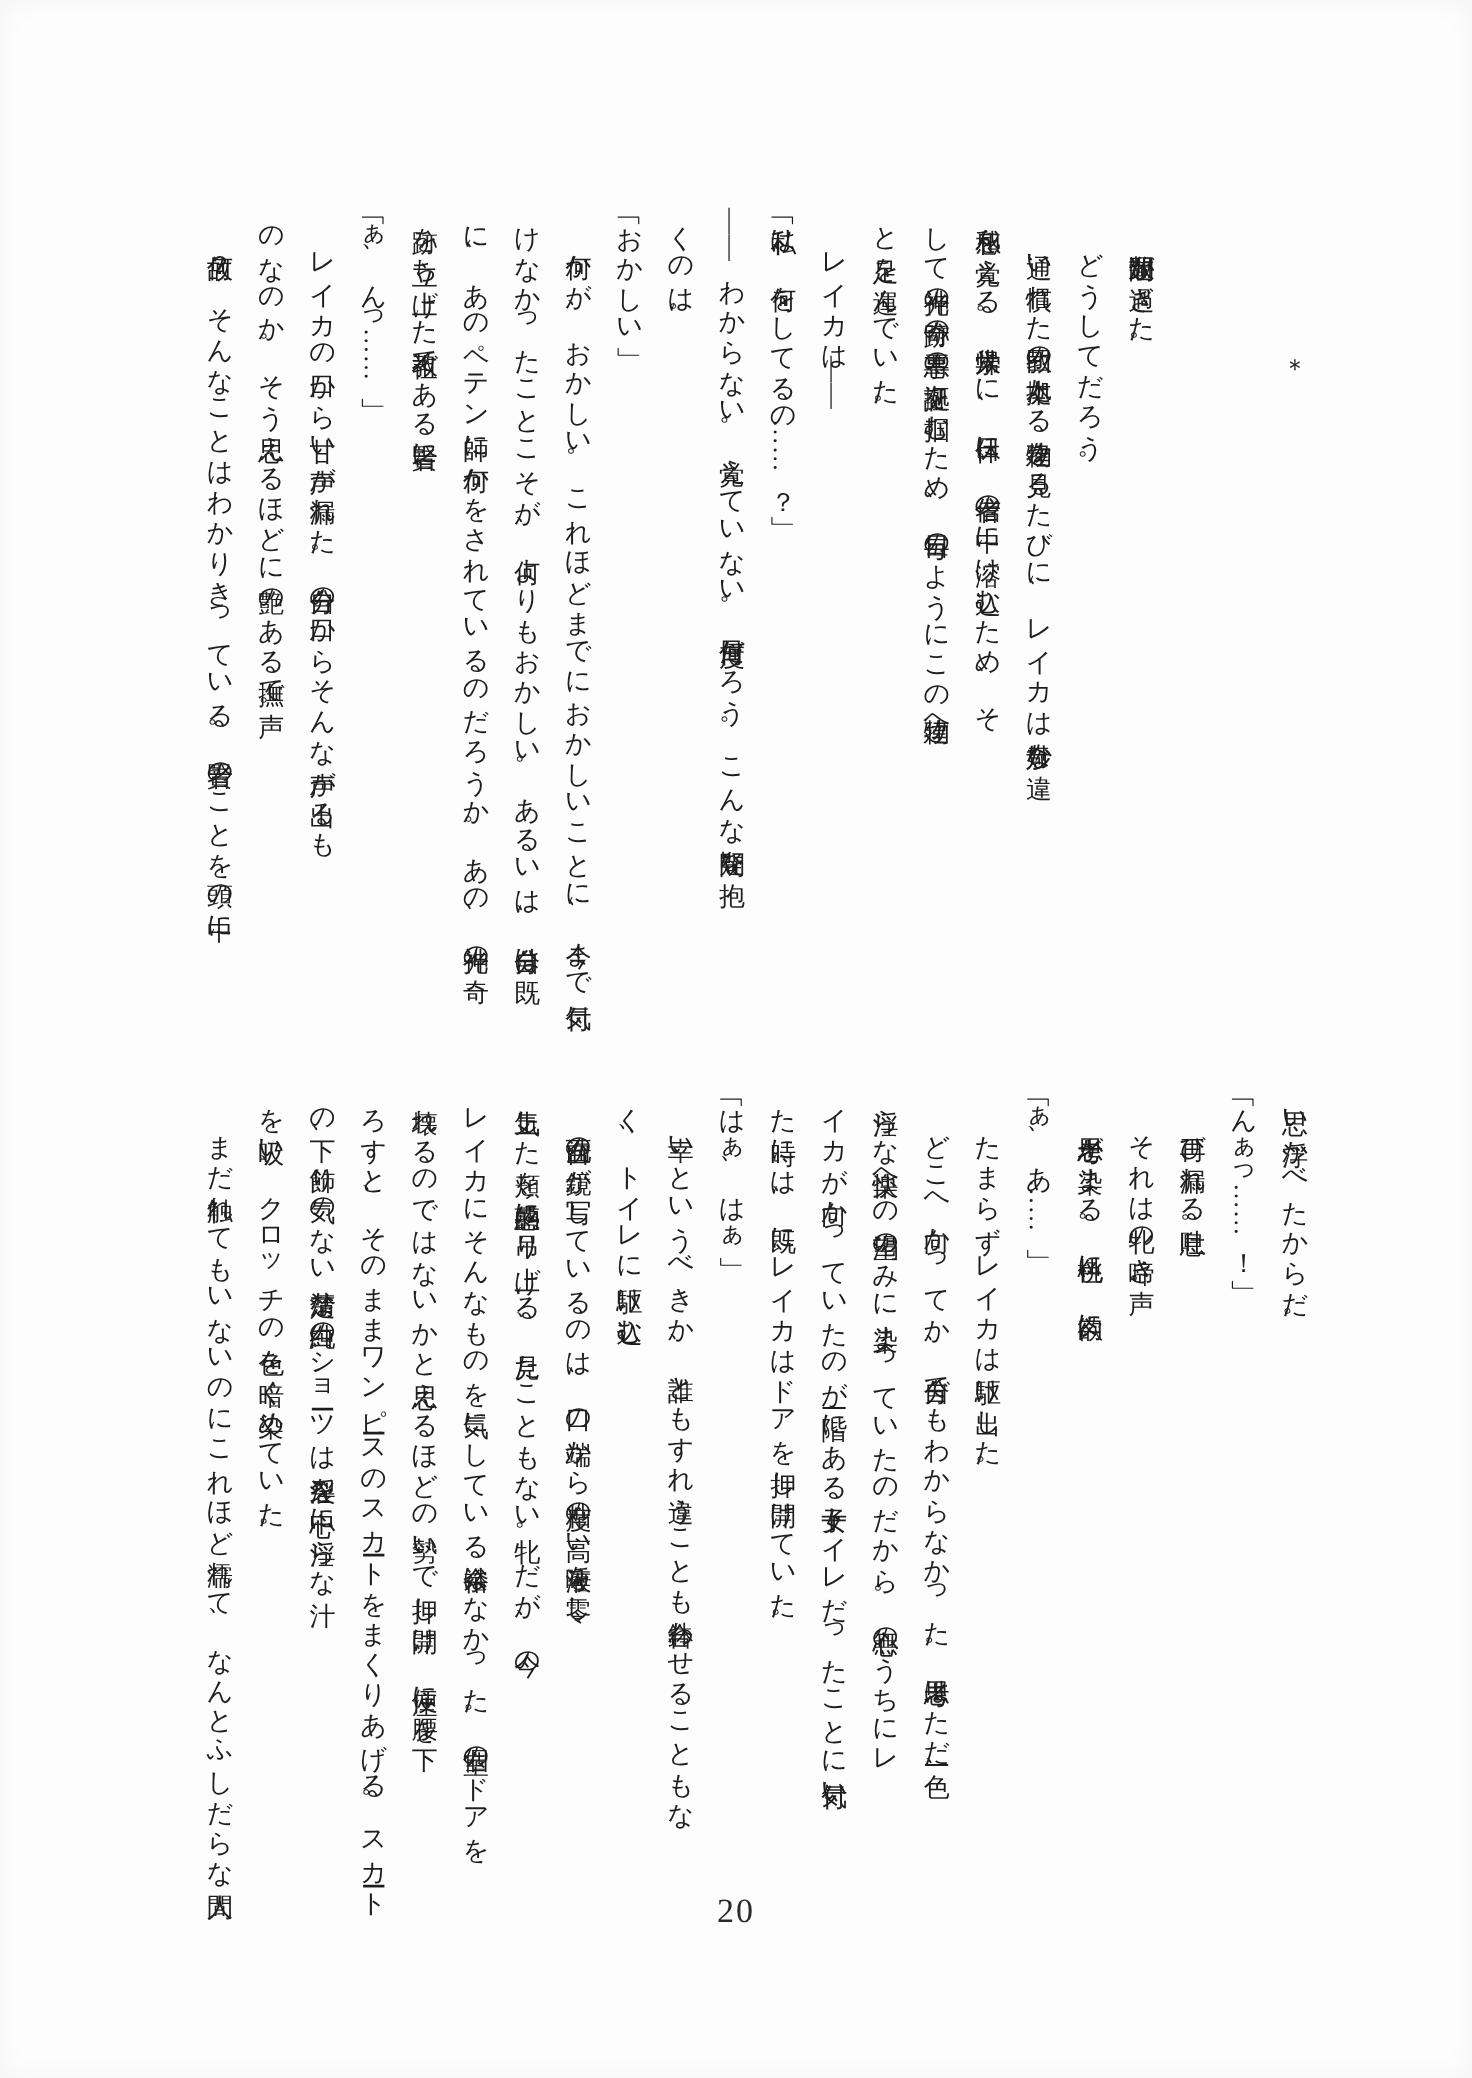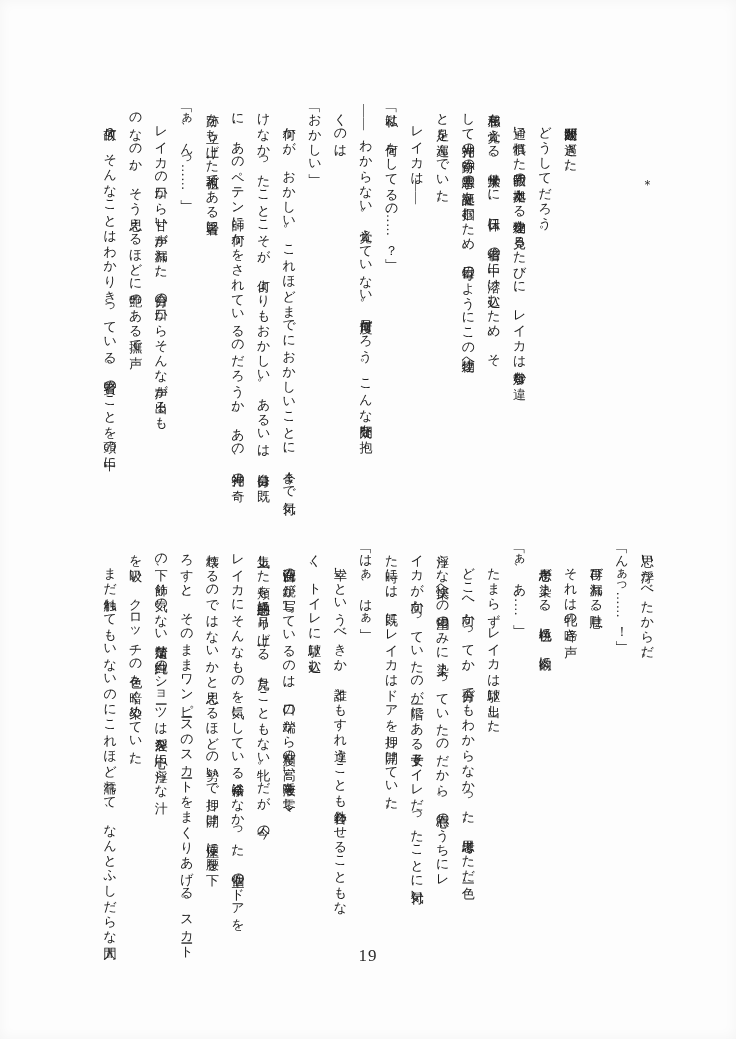--- a/index.html
+++ b/index.html
@@ -92,15 +92,15 @@
 く、トイレに駆け込む。
 　洗面台の鏡が写しているのは、口の端から粘度の高い唾液を零し
 上気した頬を蠱惑的に吊り上げる、見たこともない牝。だが、今の
 レイカにそんなものを気にしている余裕はなかった。個室のドアを
 壊れるのではないかと思えるほどの勢いで押し開け、便座に腰を下
 ろすと、そのままワンピースのスカートをまくりあげる。スカート
 の下、飾り気のない清楚な純白のショーツは淫裂を中心に淫らな汁
 を吸い、クロッチの色を暗く染めていた。
 　まだ触れてもいないのにこれほど濡れて、なんとふしだらな人間</div>
 
-  <div class="page-number">19</div>
+  <div class="page-number">20</div>
 
 </div>
 
 </body></html>

